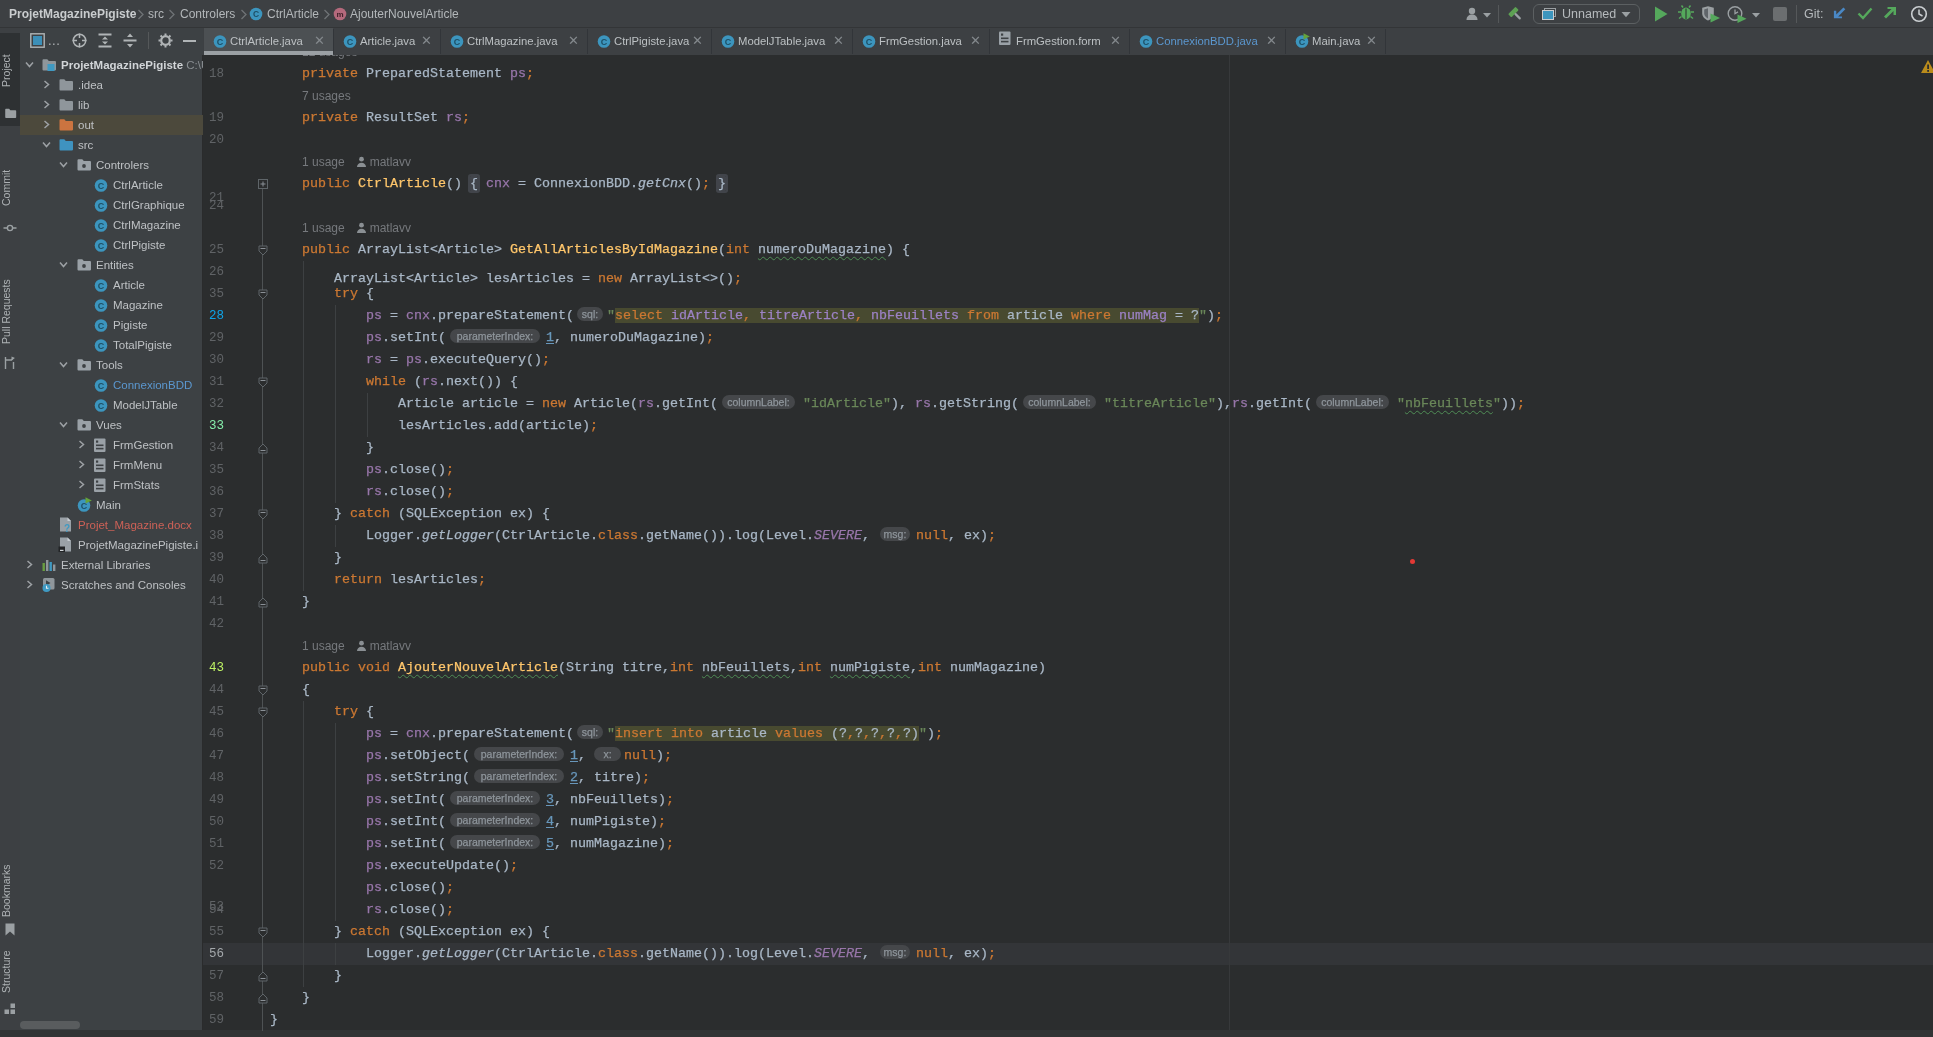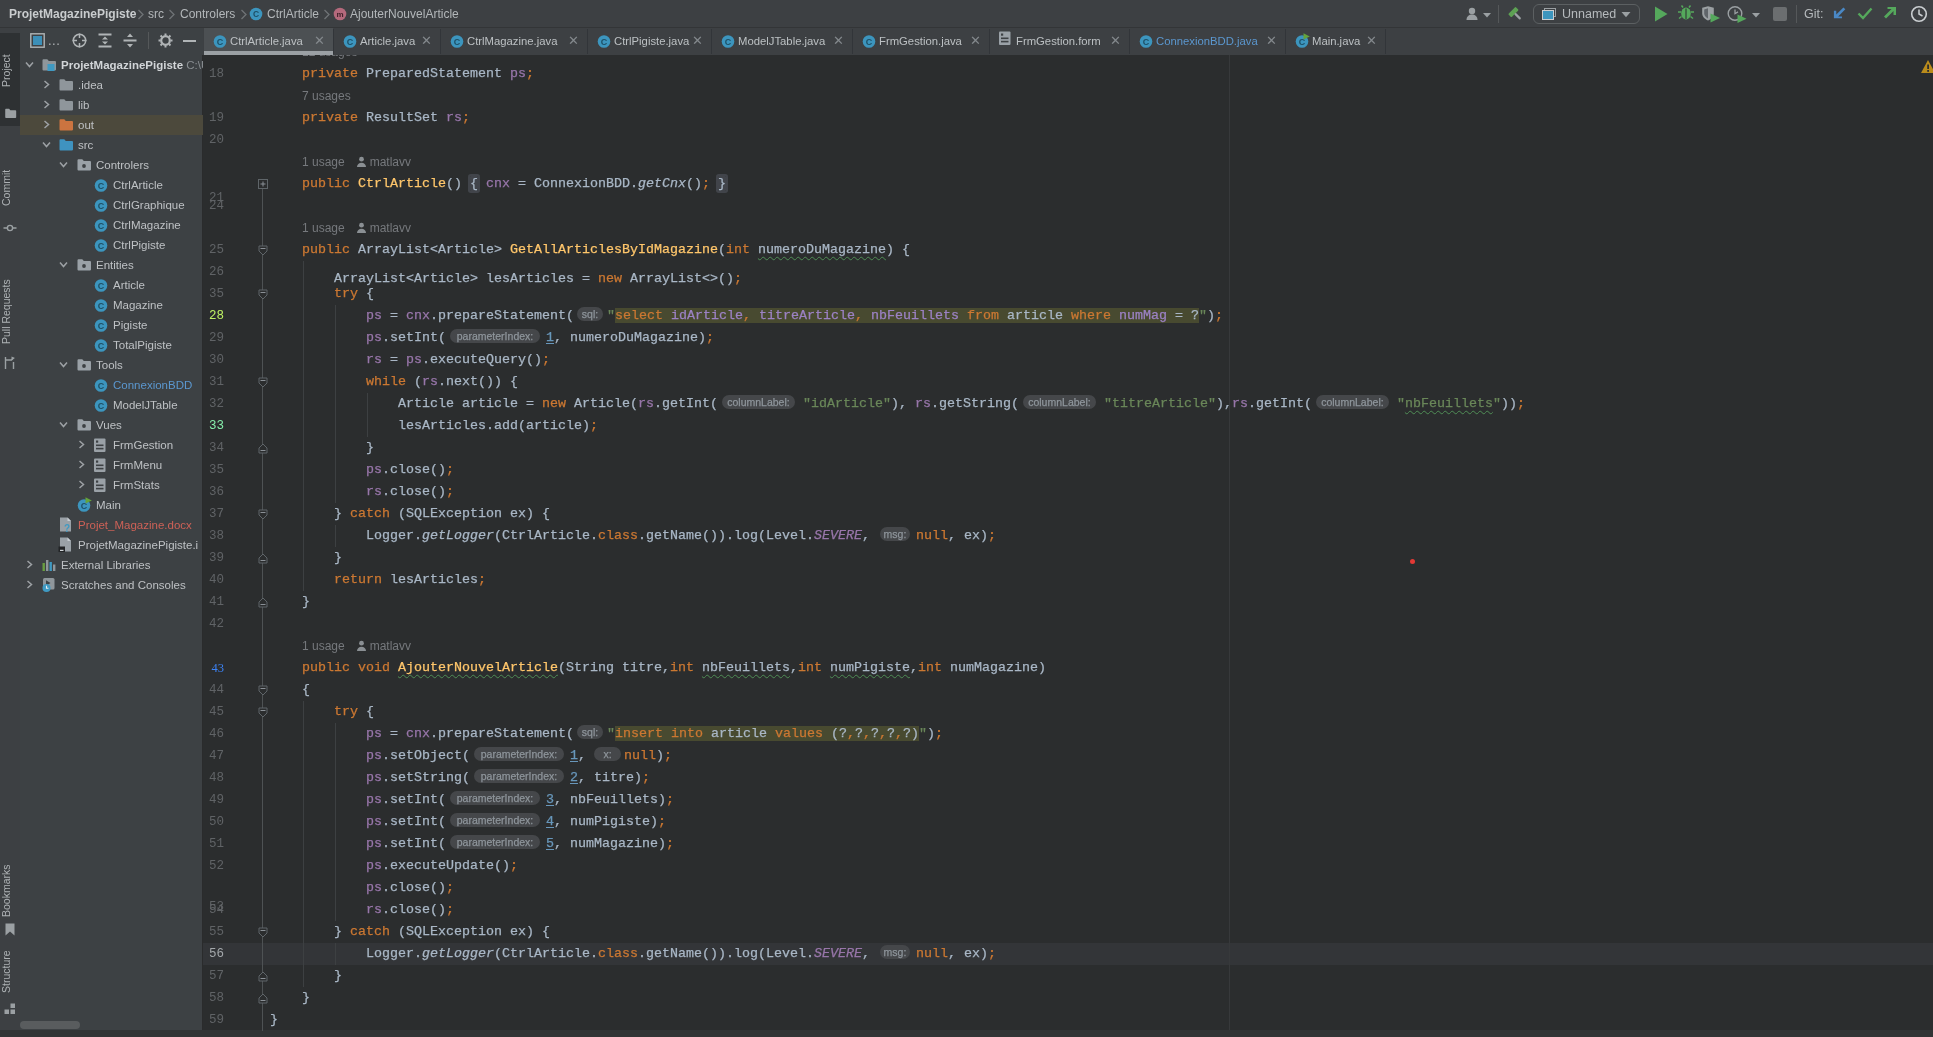--- a/index.html
+++ b/index.html
@@ -67,36 +67,36 @@
 
 <div class="a" style="left:262px;top:184px;width:1px;height:847px;background:#4e5254;"></div>
 <div class="ln" style="top:63px;color:#606366;">18</div>
 <div class="ln" style="top:107px;color:#606366;">19</div>
 <div class="ln" style="top:129px;color:#606366;">20</div>
 <div class="ln" style="top:187px;color:#606366;">21</div>
 <div class="ln" style="top:195px;color:#606366;">24</div>
 <div class="ln" style="top:239px;color:#606366;">25</div>
 <div class="ln" style="top:261px;color:#606366;">26</div>
 <div class="ln" style="top:283px;color:#606366;">35</div>
-<div class="ln" style="top:305px;color:#bef264;">28</div>
+<div class="ln" style="top:305px;color:#0ea5e9;">28</div>
 <div class="ln" style="top:327px;color:#606366;">29</div>
 <div class="ln" style="top:349px;color:#606366;">30</div>
 <div class="ln" style="top:371px;color:#606366;">31</div>
 <div class="ln" style="top:393px;color:#606366;">32</div>
 <div class="ln" style="top:415px;color:#86efac;">33</div>
 <div class="ln" style="top:437px;color:#606366;">34</div>
 <div class="ln" style="top:459px;color:#606366;">35</div>
 <div class="ln" style="top:481px;color:#606366;">36</div>
 <div class="ln" style="top:503px;color:#606366;">37</div>
 <div class="ln" style="top:525px;color:#606366;">38</div>
 <div class="ln" style="top:547px;color:#606366;">39</div>
 <div class="ln" style="top:569px;color:#606366;">40</div>
 <div class="ln" style="top:591px;color:#606366;">41</div>
 <div class="ln" style="top:613px;color:#606366;">42</div>
-<div class="ln" style="top:657px;color:#3b82f6;font-family:Liberation Serif, serif;">43</div>
+<div class="ln" style="top:657px;color:#bef264;">43</div>
 <div class="ln" style="top:679px;color:#606366;">44</div>
 <div class="ln" style="top:701px;color:#606366;">45</div>
 <div class="ln" style="top:723px;color:#606366;">46</div>
 <div class="ln" style="top:745px;color:#606366;">47</div>
 <div class="ln" style="top:767px;color:#606366;">48</div>
 <div class="ln" style="top:789px;color:#606366;">49</div>
 <div class="ln" style="top:811px;color:#606366;">50</div>
 <div class="ln" style="top:833px;color:#606366;">51</div>
 <div class="ln" style="top:855px;color:#606366;">52</div>
 <div class="ln" style="top:896px;color:#606366;">53</div>

